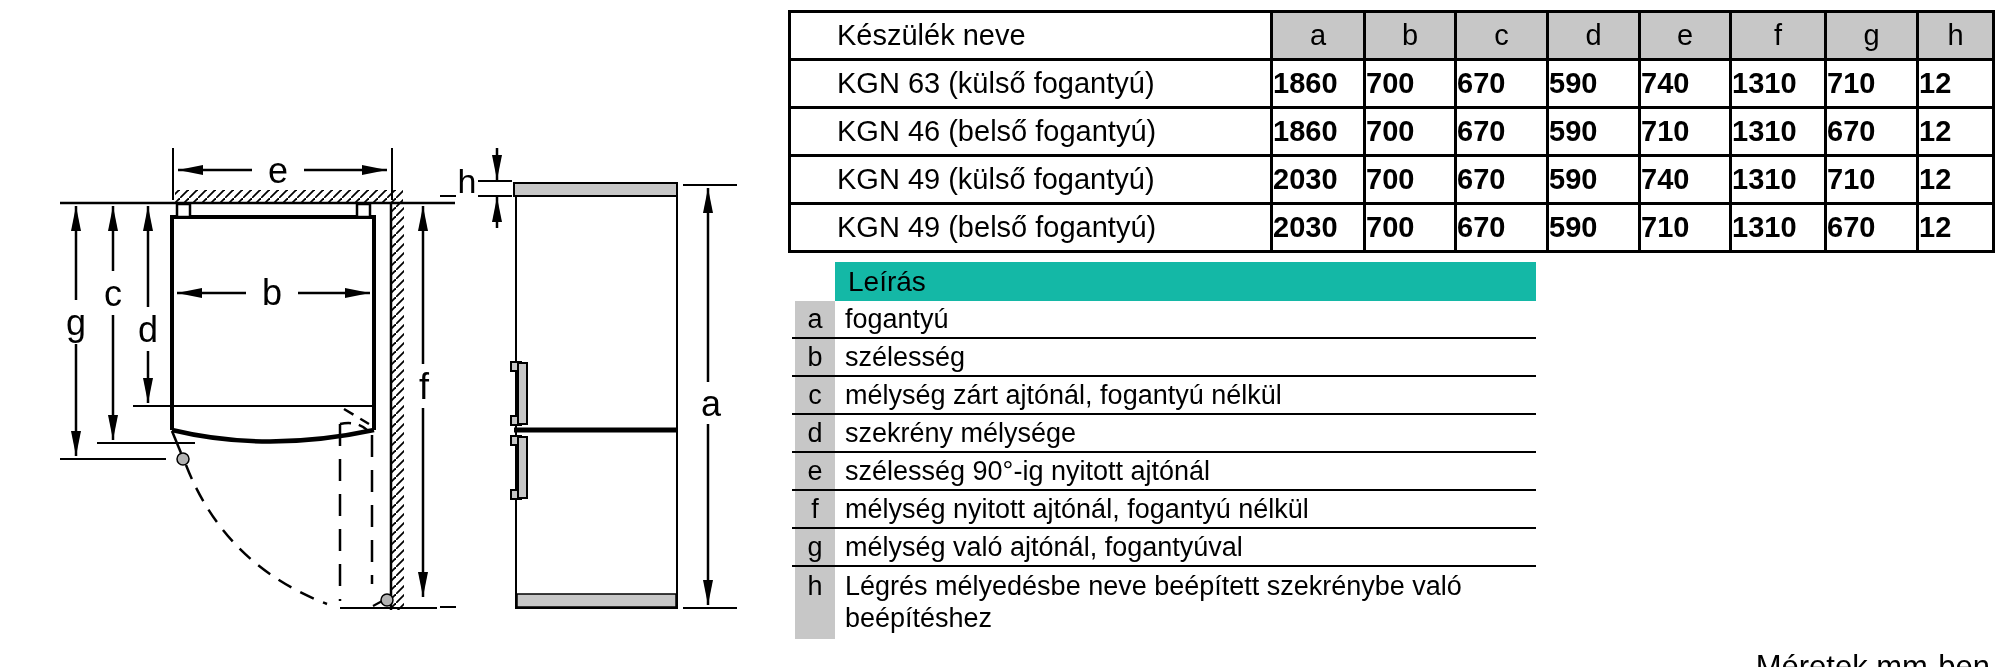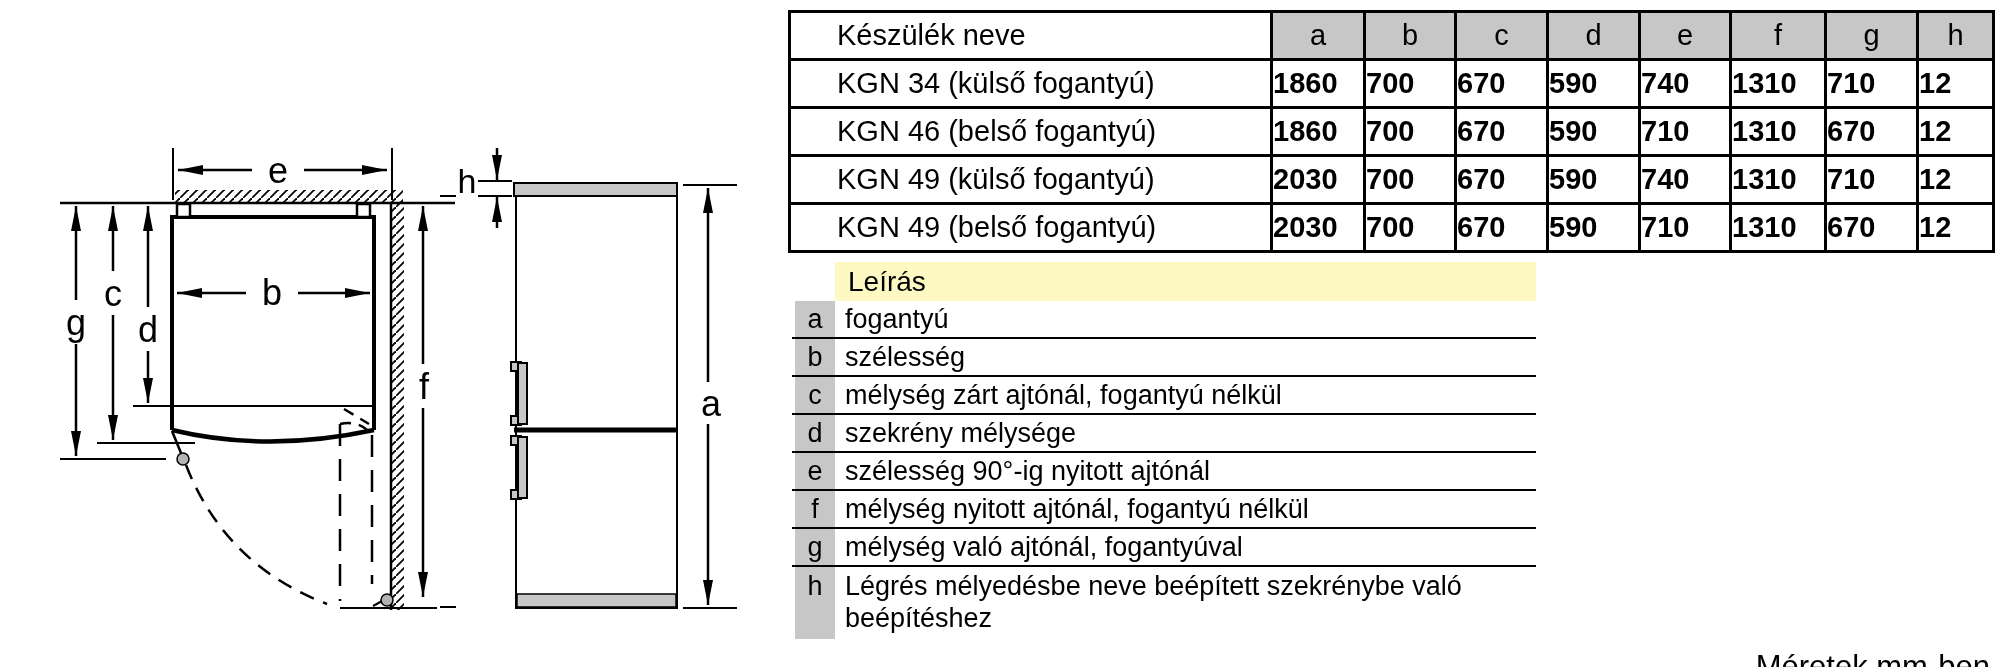--- a/index.html
+++ b/index.html
@@ -14,21 +14,21 @@
   
   .spec-table{position:absolute;left:788px;top:10px;border-collapse:collapse;table-layout:fixed;background:#fff;}
   .spec-table th,.spec-table td{border:3px solid #000;height:45px;padding:0;font-weight:normal;
     font-size:29px;white-space:nowrap;overflow:hidden;}
   .spec-table .name-cell{text-align:left;padding-left:46px;}
   .spec-table .dim-head{background:#c7c7c7;text-align:center;}
   .spec-table .val-cell{text-align:left;font-weight:bold;}
 
   
   .legend{position:absolute;left:792px;top:262px;width:744px;font-size:27px;}
-  .legend-header{margin-left:43px;height:39px;line-height:39px;background:#fef9c3;padding-left:13px;
+  .legend-header{margin-left:43px;height:39px;line-height:39px;background:#14b8a6;padding-left:13px;
     font-size:28px;}
   .legend-row{display:flex;align-items:stretch;border-bottom:2px solid #000;height:36px;}
   .legend-row.tall{height:72px;border-bottom:none;}
   .legend-key{width:40px;margin-left:3px;background:#c7c7c7;text-align:center;line-height:36px;flex:none;}
   .legend-row.tall .legend-key{line-height:34px;padding-top:2px;box-sizing:border-box;}
   .legend-text{flex:1;padding-left:10px;line-height:36px;}
   .legend-row.tall .legend-text{line-height:32px;padding-top:3px;max-width:640px;}
 
   
   .units-note{position:absolute;left:1690px;top:622px;width:300px;text-align:right;font-size:31px;margin-top:27px;}
@@ -168,21 +168,21 @@
       <th class="dim-head">a</th>
       <th class="dim-head">b</th>
       <th class="dim-head">c</th>
       <th class="dim-head">d</th>
       <th class="dim-head">e</th>
       <th class="dim-head">f</th>
       <th class="dim-head">g</th>
       <th class="dim-head">h</th>
     </tr>
     <tr>
-      <td class="name-cell">KGN 34 (külső fogantyú)</td>
+      <td class="name-cell">KGN 63 (külső fogantyú)</td>
       <td class="val-cell">1860</td>
       <td class="val-cell">700</td>
       <td class="val-cell">670</td>
       <td class="val-cell">590</td>
       <td class="val-cell">740</td>
       <td class="val-cell">1310</td>
       <td class="val-cell">710</td>
       <td class="val-cell">12</td>
     </tr>
     <tr>

